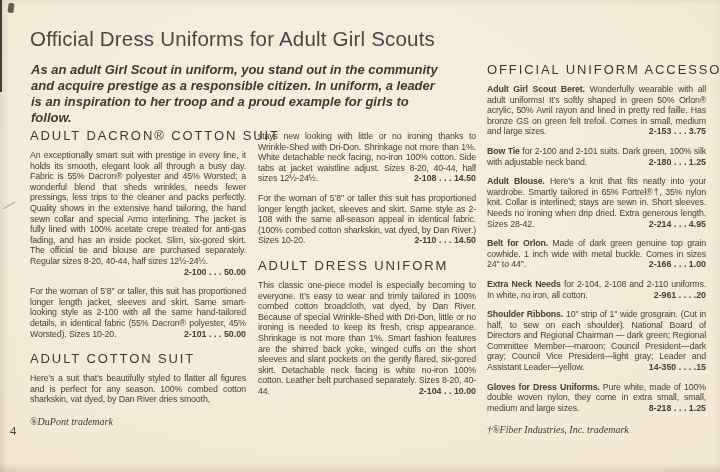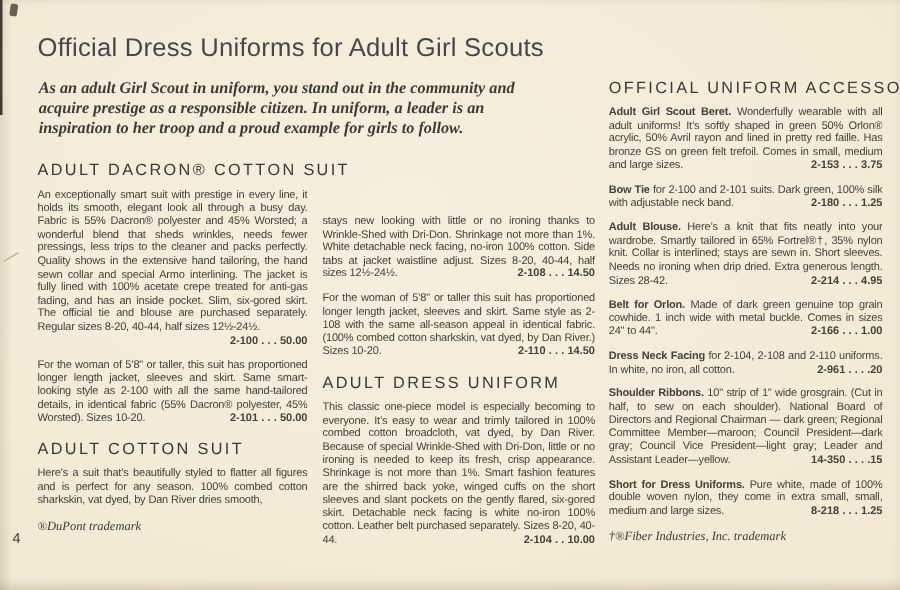--- a/index.html
+++ b/index.html
@@ -18,26 +18,26 @@
   .scan-line-left{position:absolute;left:0;top:0;width:2px;height:92px;background:#22211f;opacity:.85;}
   .scan-spot{position:absolute;left:8px;top:3px;width:6px;height:10px;background:#4e463c;border-radius:2px;transform:rotate(8deg);opacity:.85;}
   .scan-scratch{position:absolute;left:2px;top:205px;width:14px;height:1px;background:#b7a98e;transform:rotate(-30deg);}
   .title{
     position:absolute;left:30px;top:27px;margin:0;
     font-size:20.5px;font-weight:400;letter-spacing:.2px;
     color:var(--title,#47464a);
   }
   .intro{
     position:absolute;left:31px;top:62px;width:412px;margin:0;
-    font-family:Liberation Serif, serif;font-style:italic;font-weight:600;
+    font-family:Liberation Sans, sans-serif;font-style:italic;font-weight:600;
     font-size:13px;line-height:16px;color:#3c3a34;
   }
   .col{position:absolute;}
   .col-left{left:30px;top:128px;width:216px;}
-  .col-mid{left:258px;top:131px;width:218px;margin-top:40px;}
+  .col-mid{left:258px;top:131px;width:218px;}
   .col-right{left:487px;top:62px;width:219px;}
   .sect{margin:0 0 4px 0;}
   .sect + .sect{margin-top:12px;}
   h2{
     margin:0 0 7px 0;font-size:13px;font-weight:400;
     letter-spacing:1.9px;color:var(--heading,#3b3935);white-space:nowrap;
   }
   .para{
     margin:0 0 9px 0;font-size:8.8px;line-height:10.6px;
     text-align:justify;letter-spacing:-.15px;word-spacing:.1px;
@@ -92,24 +92,24 @@
     <h2>OFFICIAL UNIFORM ACCESSORIES</h2>
 
     <p class="para"><b class="lead">Adult Girl Scout Beret.</b> <span>Wonderfully wearable with all adult uniforms! It’s softly shaped in green 50% Orlon® acrylic, 50% Avril rayon and lined in pretty red faille. Has bronze GS on green felt trefoil. Comes in small, medium and large sizes.</span><span class="price">2-153 . . . 3.75</span></p>
 
     <p class="para"><b class="lead">Bow Tie</b> <span>for 2-100 and 2-101 suits. Dark green, 100% silk with adjustable neck band.</span><span class="price">2-180 . . . 1.25</span></p>
 
     <p class="para"><b class="lead">Adult Blouse.</b> <span>Here’s a knit that fits neatly into your wardrobe. Smartly tailored in 65% Fortrel®†, 35% nylon knit. Collar is interlined; stays are sewn in. Short sleeves. Needs no ironing when drip dried. Extra generous length. Sizes 28-42.</span><span class="price">2-214 . . . 4.95</span></p>
 
     <p class="para"><b class="lead">Belt for Orlon.</b> <span>Made of dark green genuine top grain cowhide. 1 inch wide with metal buckle. Comes in sizes 24" to 44".</span><span class="price">2-166 . . . 1.00</span></p>
 
-    <p class="para"><b class="lead">Dress Neck Facing</b> <span>for 2-104, 2-108 and 2-110 uniforms. In white, no iron, all cotton.</span><span class="price">2-961 . . . .20</span></p>
+    <p class="para"><b class="lead">Extra Neck Needs</b> <span>for 2-104, 2-108 and 2-110 uniforms. In white, no iron, all cotton.</span><span class="price">2-961 . . . .20</span></p>
 
     <p class="para"><b class="lead">Shoulder Ribbons.</b> <span>10" strip of 1" wide grosgrain. (Cut in half, to sew on each shoulder). National Board of Directors and Regional Chairman — dark green; Regional Committee Member—maroon; Council President—dark gray; Council Vice President—light gray; Leader and Assistant Leader—yellow.</span><span class="price">14-350 . . . .15</span></p>
 
-    <p class="para"><b class="lead">Short for Dress Uniforms.</b> <span>Pure white, made of 100% double woven nylon, they come in extra small, small, medium and large sizes.</span><span class="price">8-218 . . . 1.25</span></p>
+    <p class="para"><b class="lead">Gloves for Dress Uniforms.</b> <span>Pure white, made of 100% double woven nylon, they come in extra small, small, medium and large sizes.</span><span class="price">8-218 . . . 1.25</span></p>
 
     <p class="footnote">†®Fiber Industries, Inc. trademark</p>
   </div>
 
   <div class="page-number">4</div>
 
 </div>
 
 </body></html>

